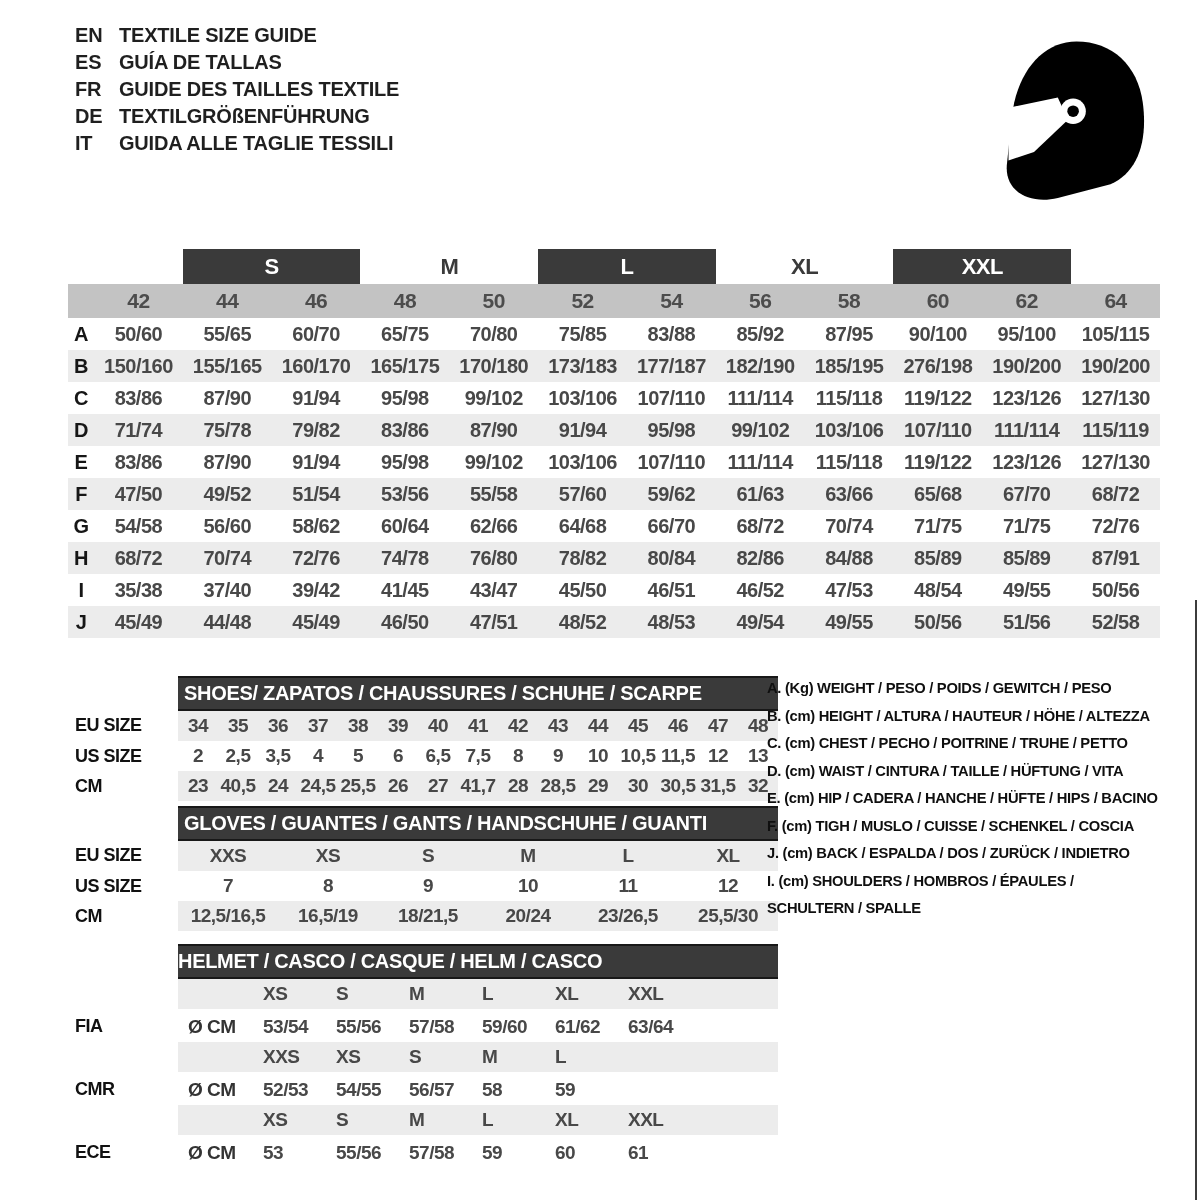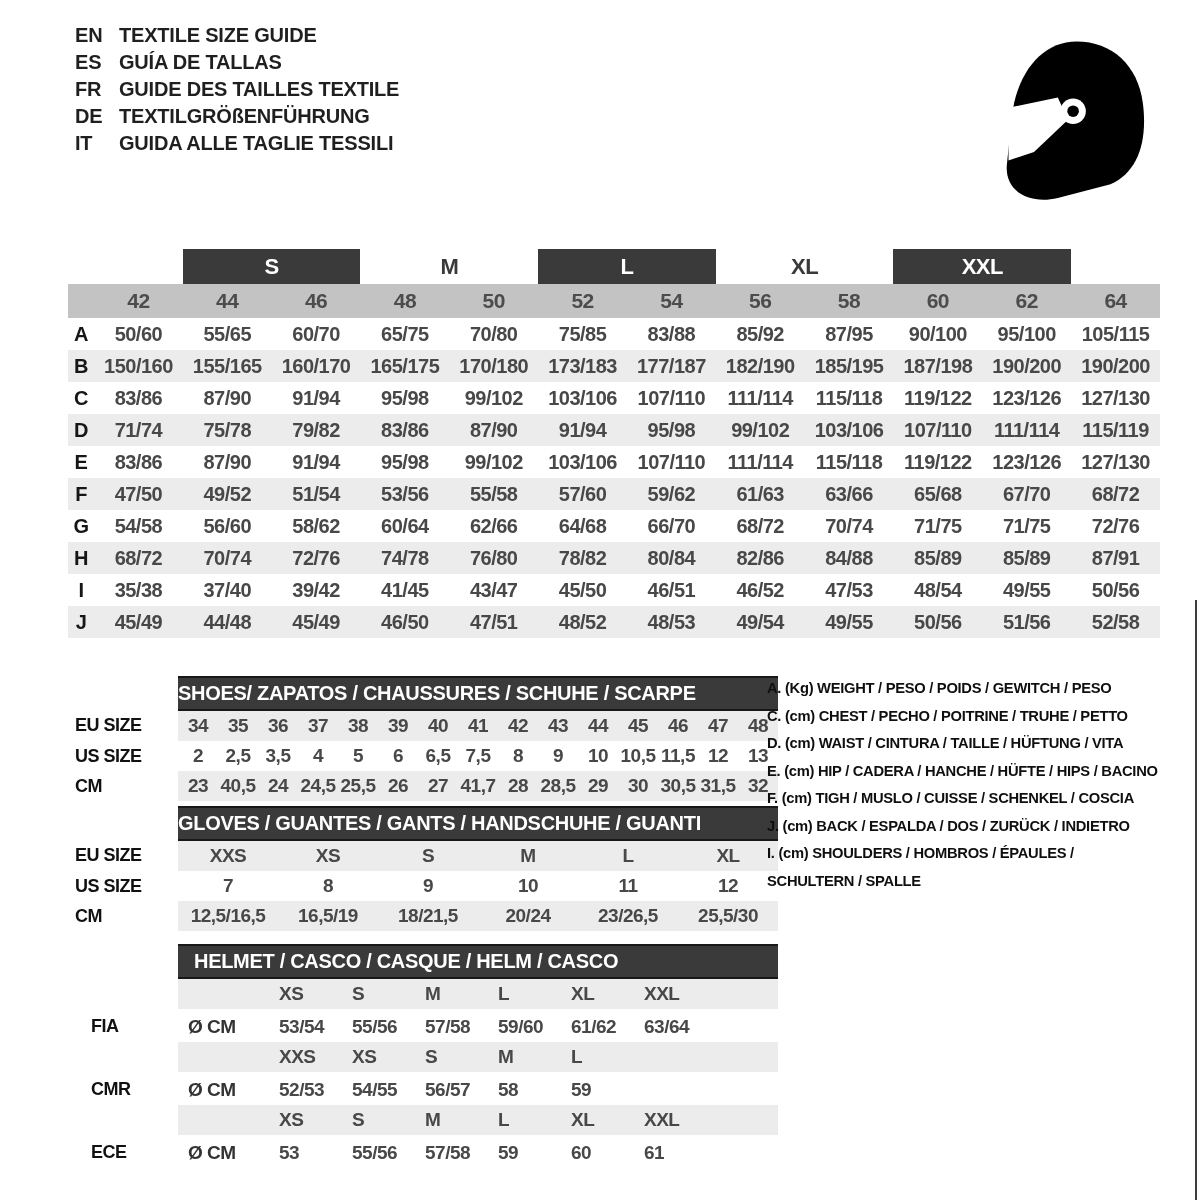--- a/index.html
+++ b/index.html
@@ -22,26 +22,26 @@
   .main-table .groups th.bar { background:var(--dark_bar); color:#fff; }
   .main-table .groups th.plain { color:var(--dark_bar); }
   .main-table .band td { background:var(--band); height:34px; font-size:21px; color:#4c4c4c; }
   .main-table tbody td { height:32px; font-size:20px; color:var(--value_text); }
   .main-table tbody td.rlabel { color:#161616; }
   .main-table tbody tr.stripe { background:var(--stripe); }
   
   .subtable { position:absolute; left:75px; table-layout:fixed; width:703px; }
   .subtable td { padding:0; font-weight:bold; height:30px; font-size:19px; color:var(--value_text); text-align:center; letter-spacing:-0.5px; white-space:nowrap; }
   .subtable td.side { text-align:left; font-size:18px; color:#111; background:#fff;margin-left:43px; }
-  .subtable td.bar { background:var(--dark_bar); color:#fff; text-align:left; padding-left:0; font-size:20px; height:31px; letter-spacing:-0.3px; border-top:2px solid #181818; border-bottom:2px solid #181818; }
+  .subtable td.bar { background:var(--dark_bar); color:#fff; text-align:left; padding-left:6px; font-size:20px; height:31px; letter-spacing:-0.3px; border-top:2px solid #181818; border-bottom:2px solid #181818; }
   .subtable tr.gray td:not(.side) { background:var(--stripe); }
   .subtable.shoes  { top:676px; }
   .subtable.gloves { top:806px; }
   .subtable.helmet { top:944px; }
-  .subtable.helmet td { text-align:left; padding-left:16px; }
+  .subtable.helmet td { text-align:left; padding-left:0; }
   .subtable.helmet td.unit { padding-left:10px; color:#333; }
   .subtable.helmet tr.gray td:not(.side) { border-bottom:3px solid #fff; }
   
   .legend { position:absolute; left:767px; top:674px; width:380px; color:#0f0f0f; }
   .legend-line { height:27.5px; line-height:27.5px; font-size:15.5px; letter-spacing:-0.3px; white-space:nowrap; transform:scaleX(0.95); transform-origin:0 50%; }
   
   .edge-line { position:absolute; left:1195px; top:600px; width:2px; height:600px; background:#3c3c3c; }
 </style>
 </head>
 <body>
@@ -141,21 +141,21 @@
           <td class="rlabel">B</td>
           <td>150/160</td>
           <td>155/165</td>
           <td>160/170</td>
           <td>165/175</td>
           <td>170/180</td>
           <td>173/183</td>
           <td>177/187</td>
           <td>182/190</td>
           <td>185/195</td>
-          <td>187/198</td>
+          <td>276/198</td>
           <td>190/200</td>
           <td>190/200</td>
         </tr>
         <tr>
           <td class="rlabel">C</td>
           <td>83/86</td>
           <td>87/90</td>
           <td>91/94</td>
           <td>95/98</td>
           <td>99/102</td>
@@ -485,20 +485,23 @@
           <td></td>
         </tr>
       </tbody>
   </table>
 
   <div class="legend">
       <div class="legend-item">
         <div class="legend-line">A. (Kg) WEIGHT / PESO / POIDS / GEWITCH / PESO</div>
       </div>
       <div class="legend-item">
+        <div class="legend-line">B. (cm) HEIGHT / ALTURA / HAUTEUR / HÖHE / ALTEZZA</div>
+      </div>
+      <div class="legend-item">
         <div class="legend-line">C. (cm) CHEST / PECHO / POITRINE / TRUHE / PETTO</div>
       </div>
       <div class="legend-item">
         <div class="legend-line">D. (cm) WAIST / CINTURA / TAILLE / HÜFTUNG / VITA</div>
       </div>
       <div class="legend-item">
         <div class="legend-line">E. (cm) HIP / CADERA / HANCHE / HÜFTE / HIPS /  BACINO</div>
       </div>
       <div class="legend-item">
         <div class="legend-line">F.  (cm) TIGH / MUSLO / CUISSE / SCHENKEL / COSCIA</div>

